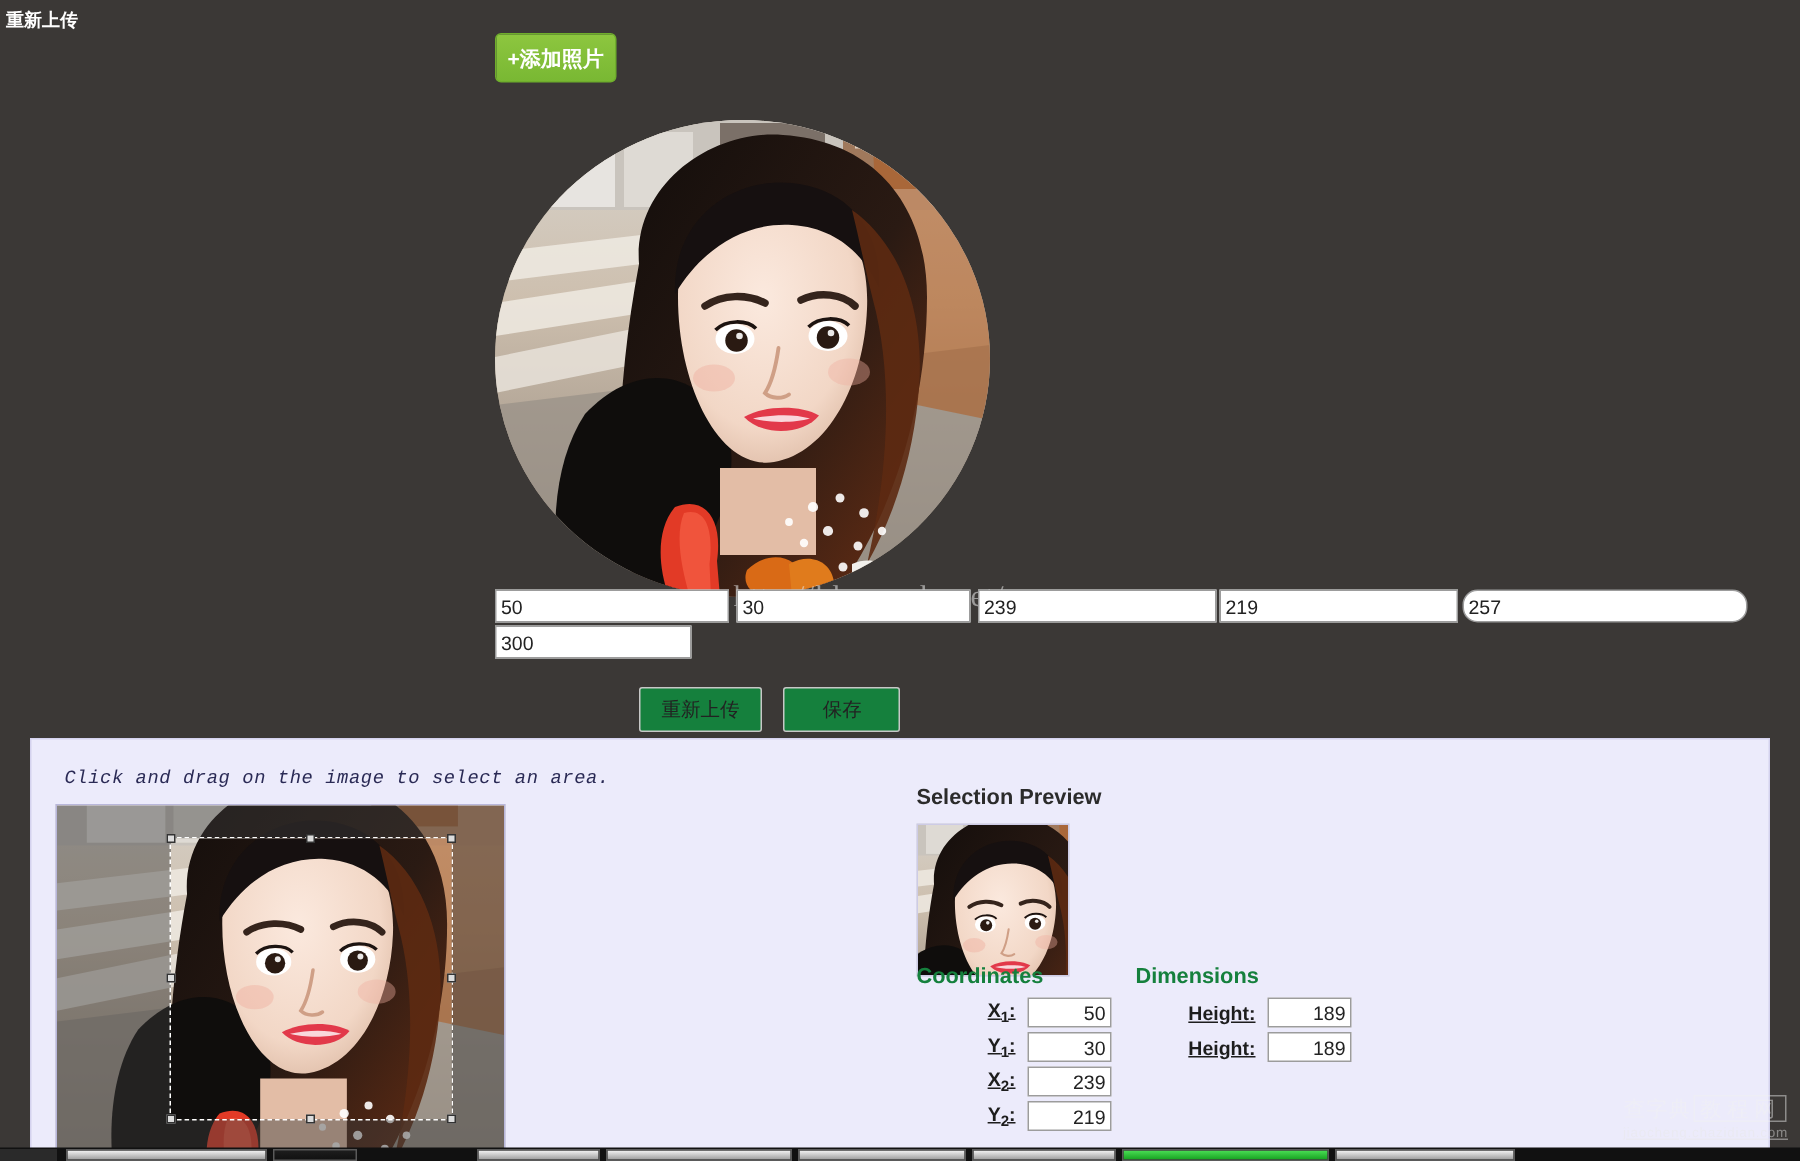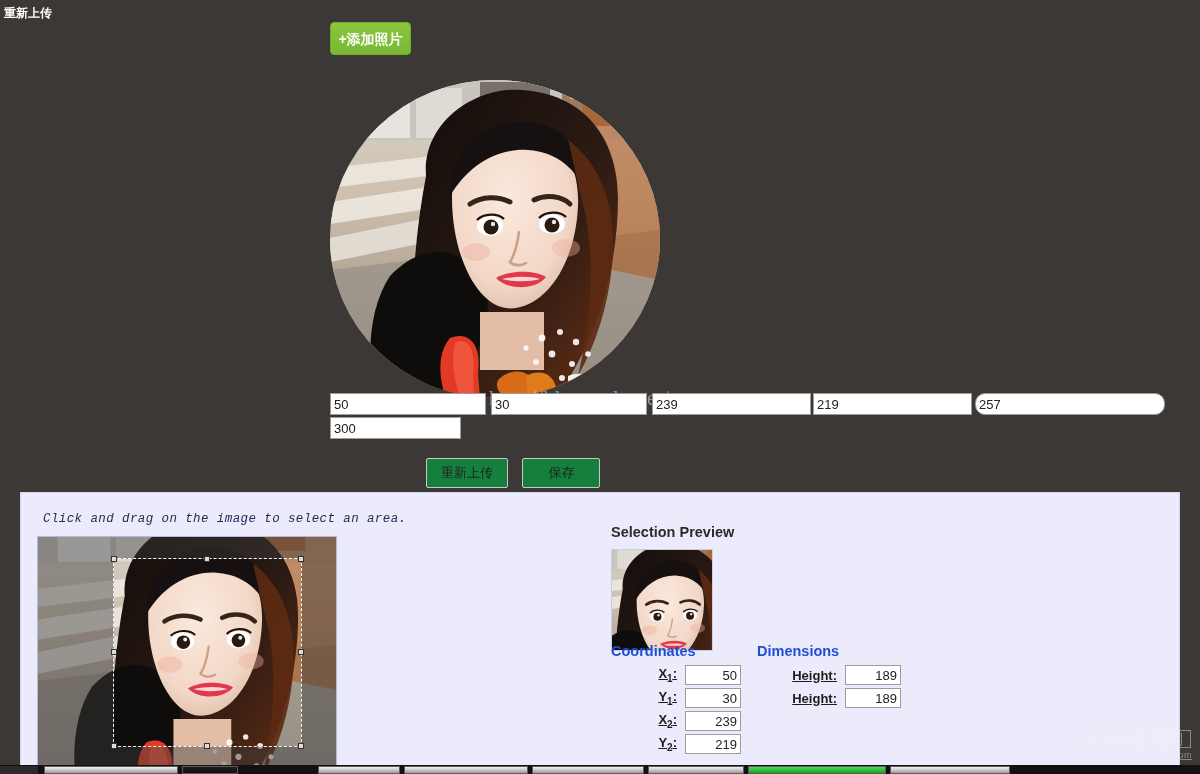--- a/index.html
+++ b/index.html
@@ -256,21 +256,21 @@
     left: 590px;
     top: 150px;
     width: 420px;
   }
   .ro-group { position: absolute; top: 0; }
   .ro-coords { left: 0px; }
   .ro-dims   { left: 146px; }
   .ro-head {
     font-size: 14.5px;
     font-weight: bold;
-    color: #1d4ed8;
+    color: #15803d;
     margin: 0 0 6px 0;
   }
   .ro-row {
     display: flex;
     align-items: center;
     margin-bottom: 3px;
   }
   .ro-label {
     font-size: 13px;
     font-weight: bold;

